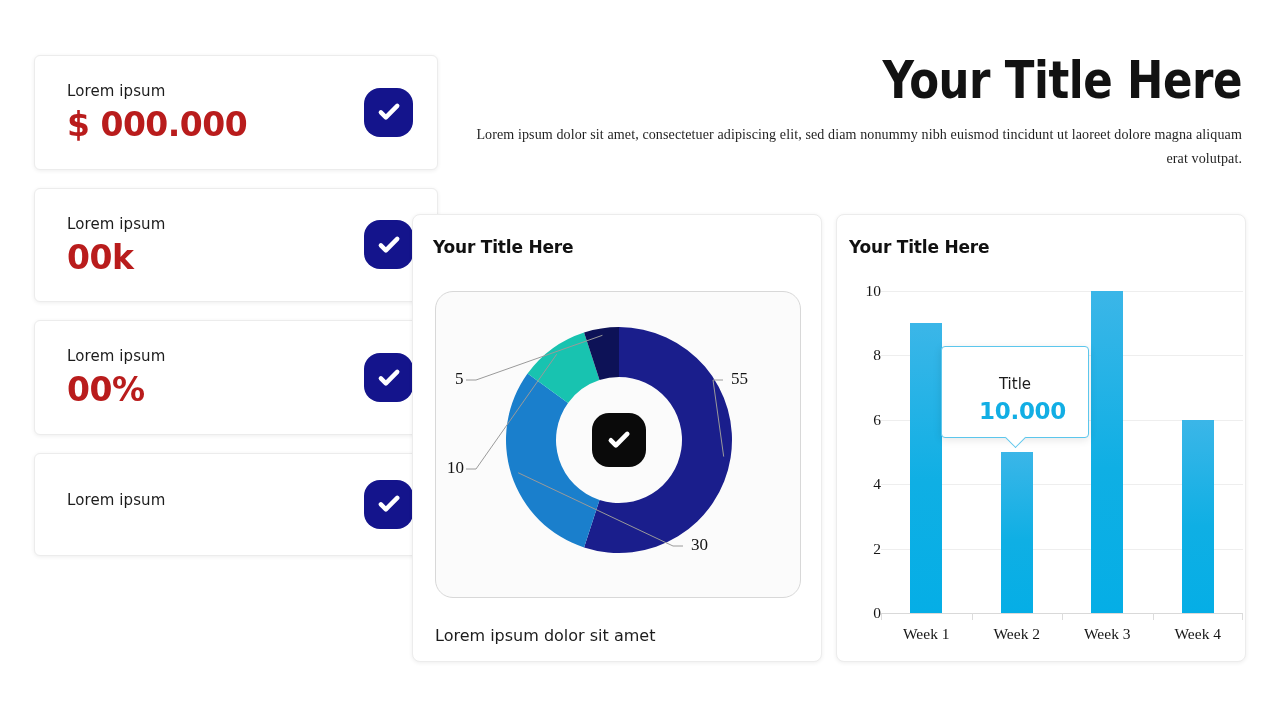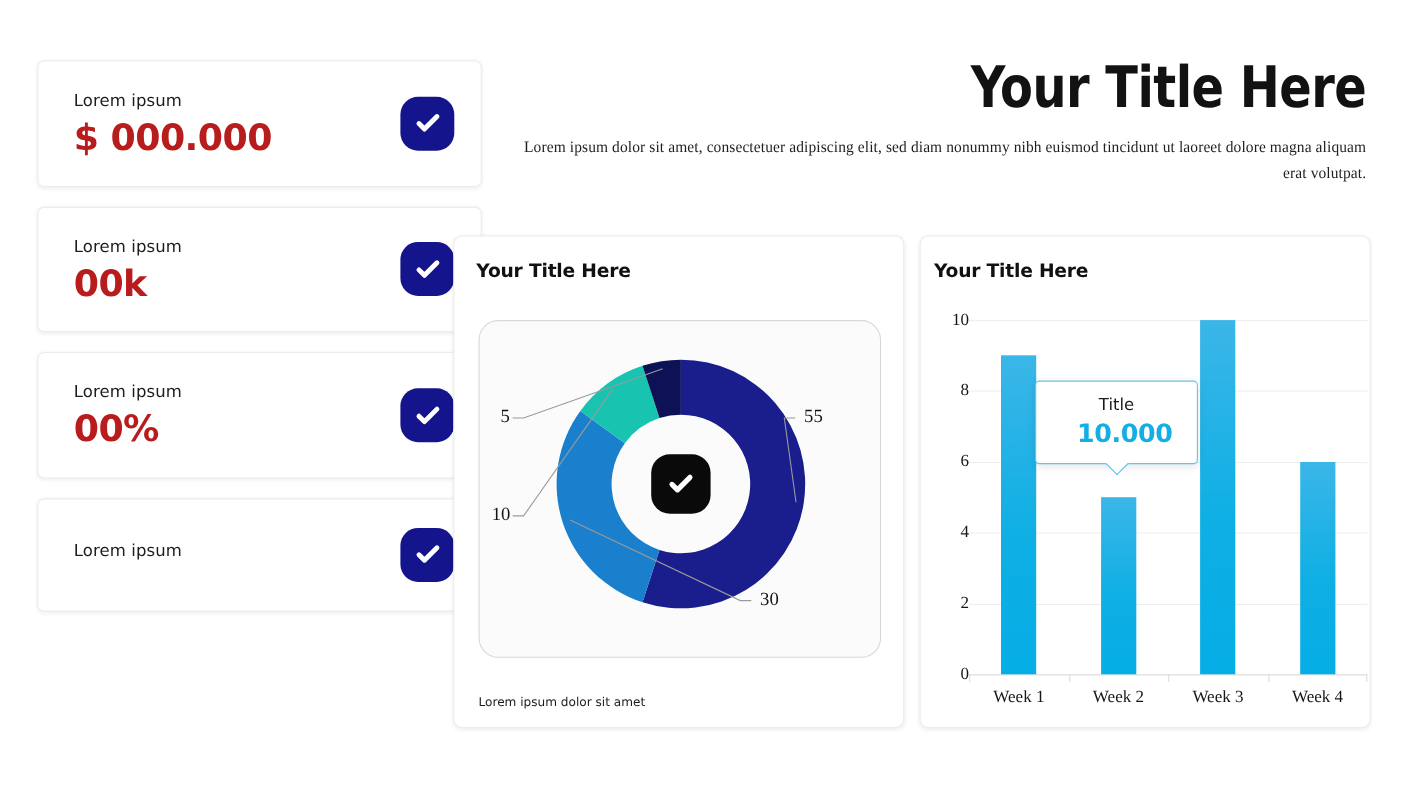--- a/index.html
+++ b/index.html
@@ -94,21 +94,21 @@
   #donut-panel .panel-title { position: absolute; left: 20px; top: 22px; }
   .donut-frame {
     position: absolute; left: 22px; top: 76px;
     width: 366px; height: 307px;
     border: 1px solid #d8d8d8;
     border-radius: 18px;
     background: #fbfbfb;
   }
   .donut-caption {
     position: absolute; left: 22px; bottom: 16px;
-    font-size: 11px; color: #1c1c1c;
+    font-size: 16px; color: #1c1c1c;
   }
 
   
   #bar-panel { left: 836px; top: 214px; width: 410px; height: 448px; }
   #bar-panel .panel-title { position: absolute; left: 12px; top: 22px; }
 
   .chart-area { position: absolute; left: 0; top: 58px; width: 410px; height: 388px; }
 
   .y-label {
     position: absolute;
@@ -151,21 +151,21 @@
   .tooltip {
     position: absolute;
     background: #ffffff;
     border: 1px solid #5CC6EC;
     border-radius: 4px;
     box-shadow: 0 2px 8px rgba(0,0,0,0.10);
     padding: 12px 22px 13px;
     text-align: center;
     z-index: 5;
   }
-  .tooltip-title { font-size: 15px; color: #1a1a1a; margin-bottom: 5px; }
+  .tooltip-title { font-size: 15px; color: #1a1a1a; margin-bottom: 5px; margin-top: 16px; }
   .tooltip-value { font-size: 23px; font-weight: 700; color: #12AEE4; letter-spacing: -0.3px; text-align: right; }
   .tooltip-notch {
     position: absolute;
     left: 50%; bottom: -8px;
     width: 15px; height: 15px;
     margin-left: -7px;
     background: #ffffff;
     border-right: 1px solid #5CC6EC;
     border-bottom: 1px solid #5CC6EC;
     transform: rotate(45deg);

